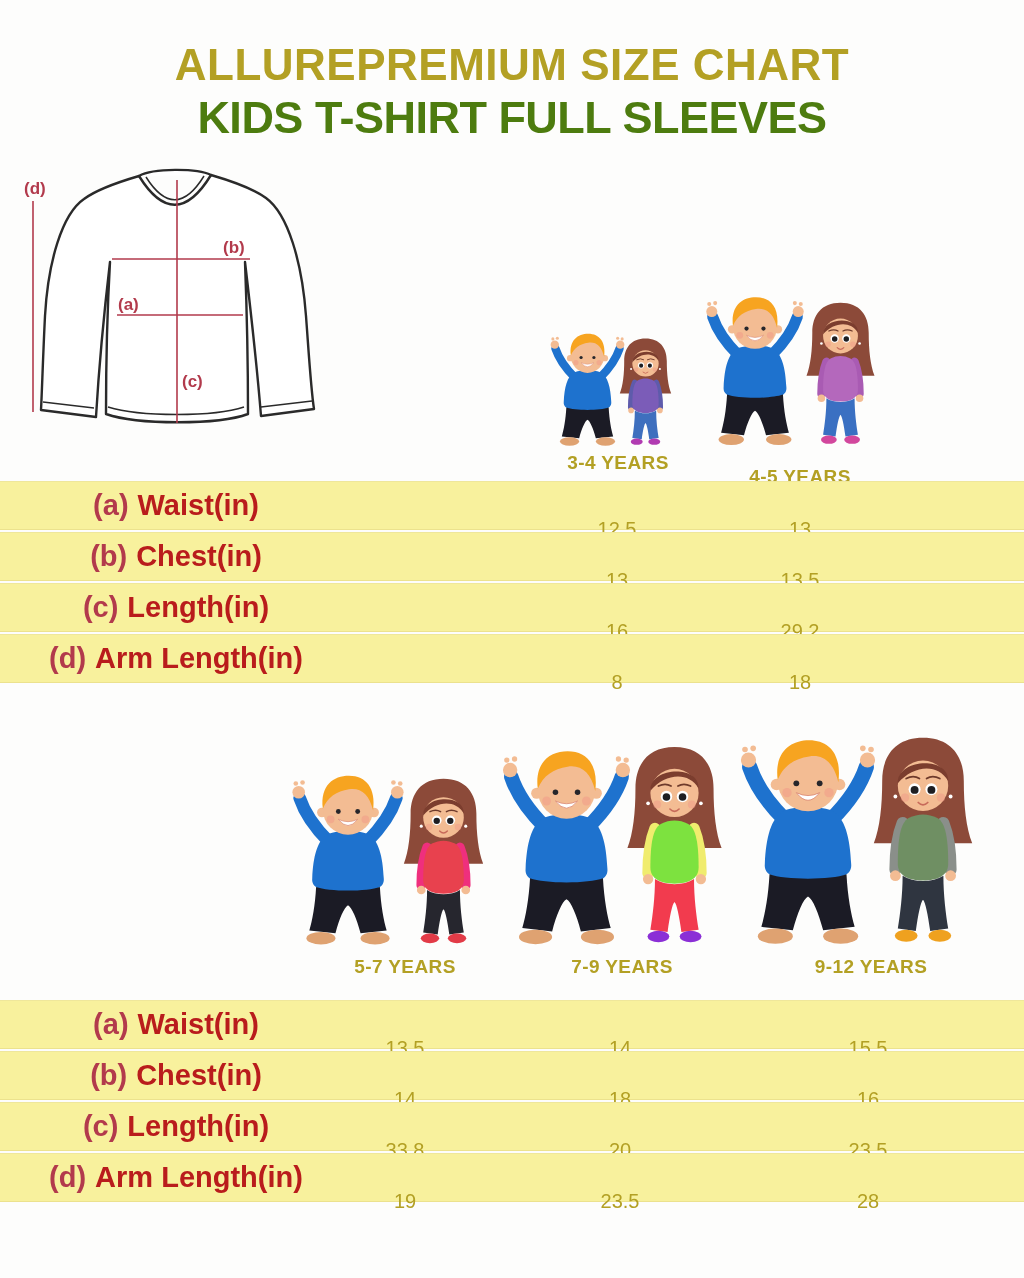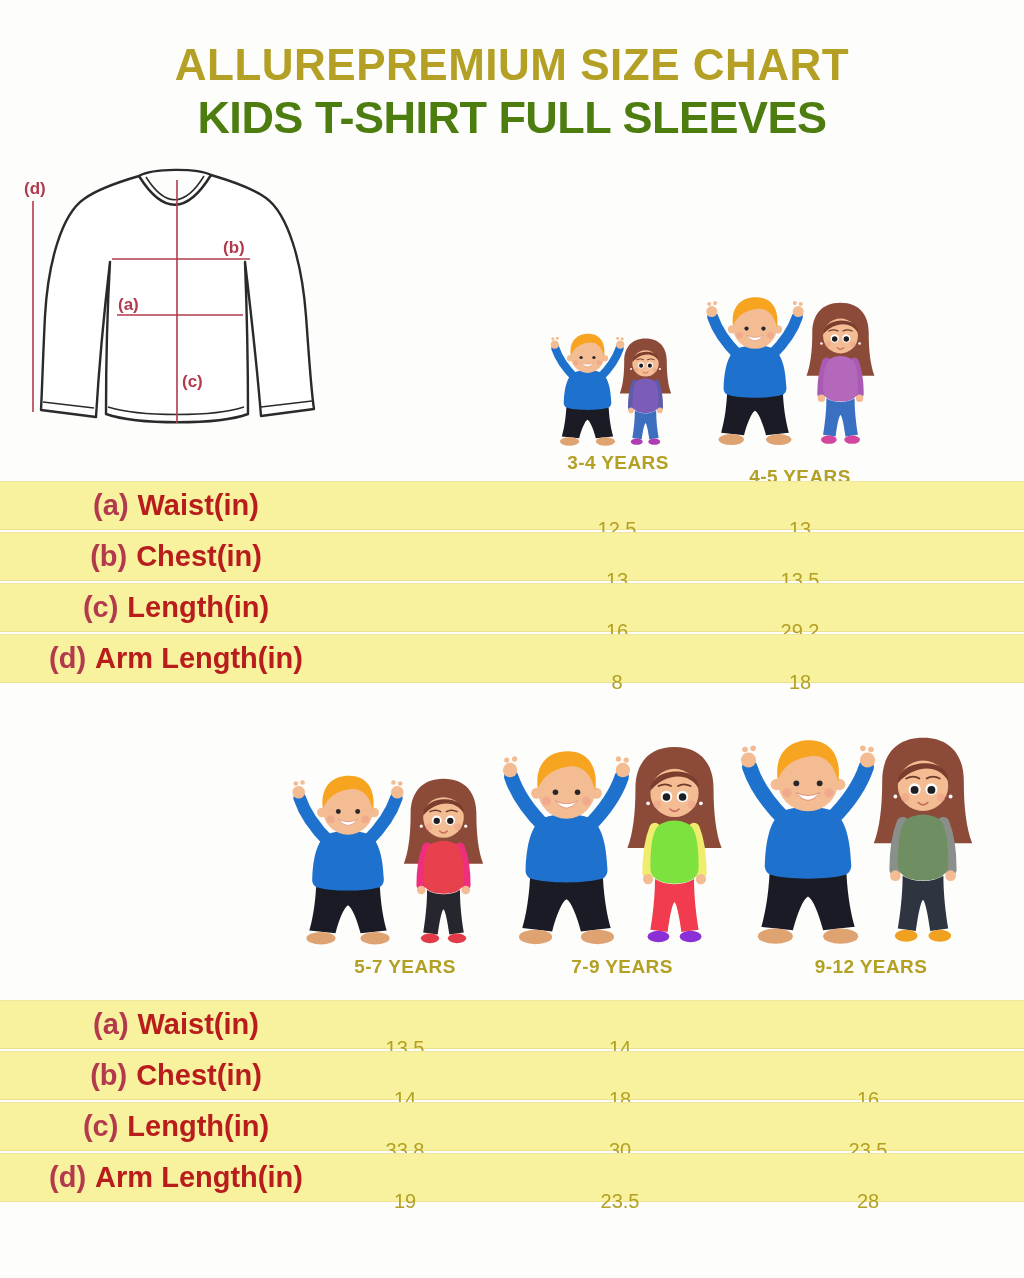--- a/index.html
+++ b/index.html
@@ -381,37 +381,38 @@
       </div>
     </div>
   <div id="table2">
       <div class="trow" style="top: 1000px;">
         <div class="tlabel">
           <span class="tkey">(a)</span>
           <span class="tname">Waist(in)</span>
         </div>
         <div class="tval" style="left: 330px;">13.5</div>
         <div class="tval" style="left: 545px;">14</div>
+        <div class="tval" style="left: 793px;">15.5</div>
       </div>
       <div class="trow" style="top: 1051px;">
         <div class="tlabel">
           <span class="tkey">(b)</span>
           <span class="tname">Chest(in)</span>
         </div>
         <div class="tval" style="left: 330px;">14</div>
         <div class="tval" style="left: 545px;">18</div>
         <div class="tval" style="left: 793px;">16</div>
       </div>
       <div class="trow" style="top: 1102px;">
         <div class="tlabel">
           <span class="tkey">(c)</span>
           <span class="tname">Length(in)</span>
         </div>
         <div class="tval" style="left: 330px;">33.8</div>
-        <div class="tval" style="left: 545px;">30</div>
+        <div class="tval" style="left: 545px;">20</div>
         <div class="tval" style="left: 793px;">23.5</div>
       </div>
       <div class="trow" style="top: 1153px;">
         <div class="tlabel">
           <span class="tkey">(d)</span>
           <span class="tname">Arm Length(in)</span>
         </div>
         <div class="tval" style="left: 330px;">19</div>
         <div class="tval" style="left: 545px;">23.5</div>
         <div class="tval" style="left: 793px;">28</div>

